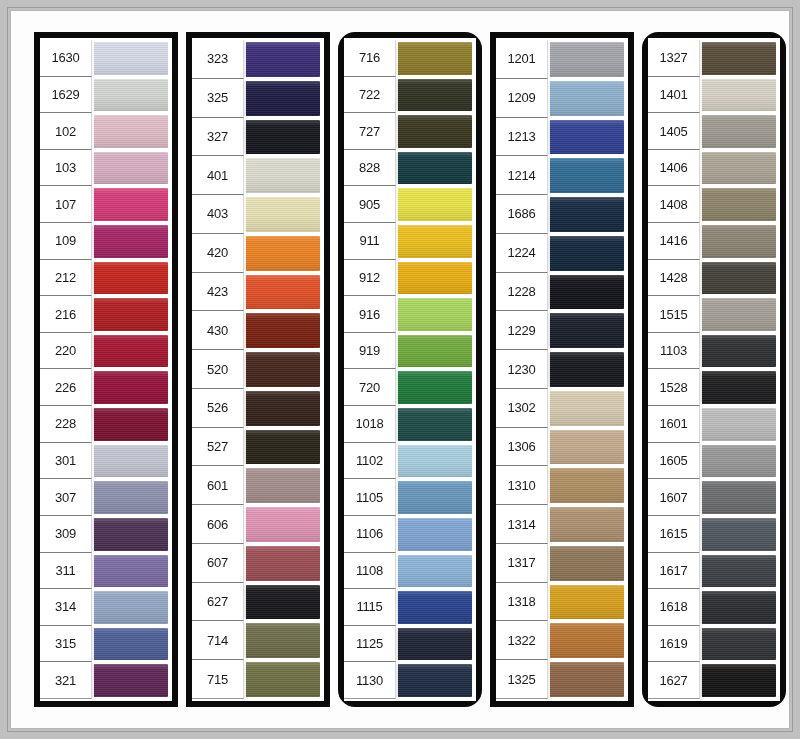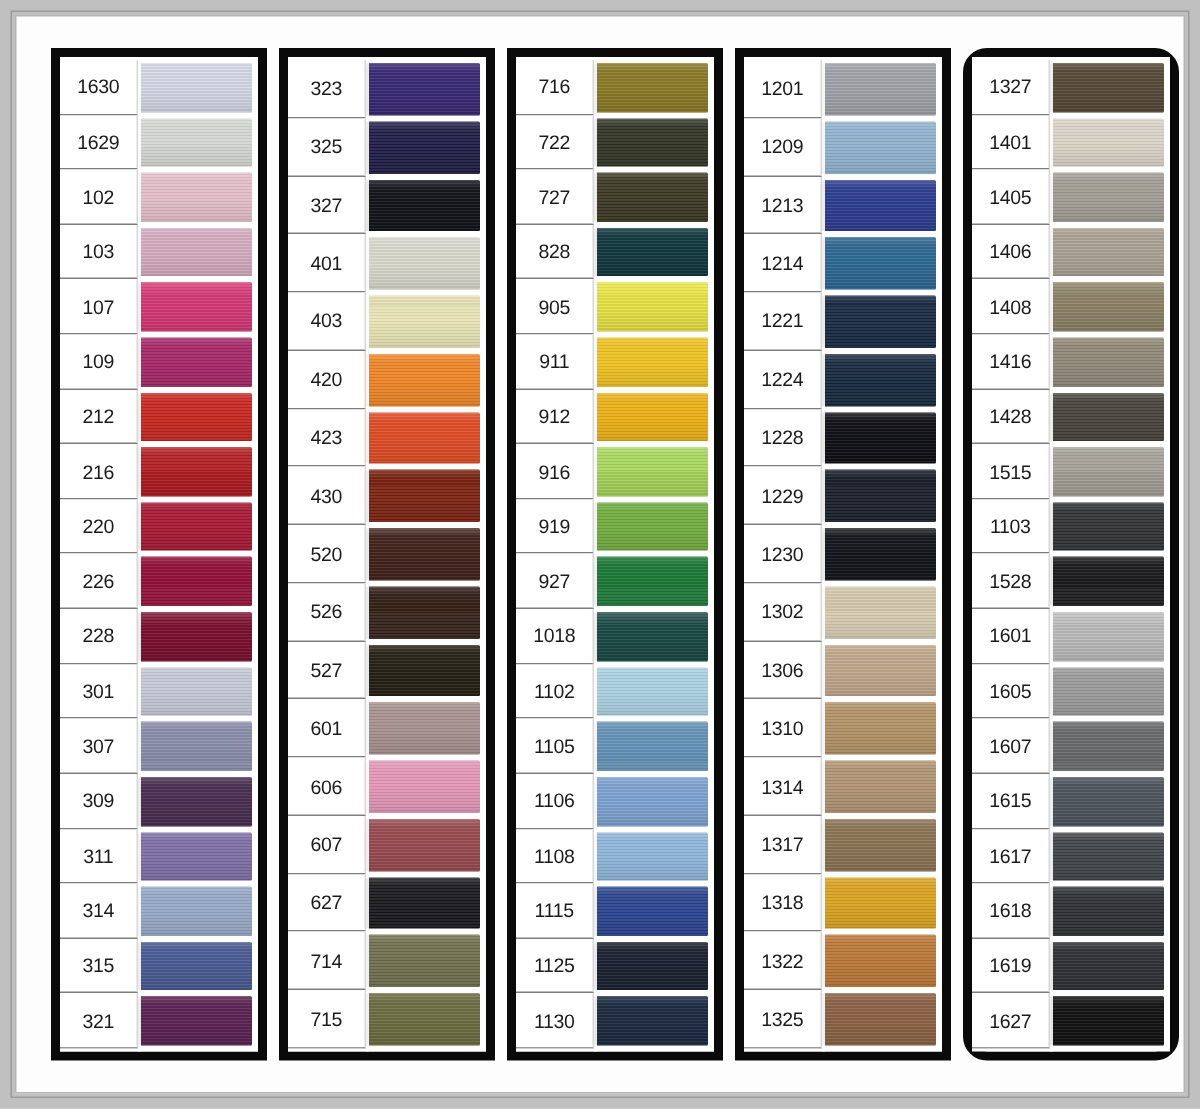--- a/index.html
+++ b/index.html
@@ -342,21 +342,21 @@
             </div>
             <div class="row">
               <div class="label-cell">715</div>
               <div class="swatch-cell">
                 <div class="swatch" style="background: rgb(109, 111, 66);"></div>
               </div>
             </div>
           </div>
           <div class="col-spine"></div>
         </div>
-        <div class="column" style="border-color: rgb(10, 10, 10);">
+        <div class="column" style="border-color: rgb(10, 10, 10); border-radius: 17px;">
           <div class="col-inner">
             <div class="row">
               <div class="label-cell">716</div>
               <div class="swatch-cell">
                 <div class="swatch" style="background: rgb(141, 124, 41);"></div>
               </div>
             </div>
             <div class="row">
               <div class="label-cell">722</div>
               <div class="swatch-cell">
@@ -399,21 +399,21 @@
                 <div class="swatch" style="background: rgb(167, 214, 92);"></div>
               </div>
             </div>
             <div class="row">
               <div class="label-cell">919</div>
               <div class="swatch-cell">
                 <div class="swatch" style="background: rgb(111, 170, 60);"></div>
               </div>
             </div>
             <div class="row">
-              <div class="label-cell">927</div>
+              <div class="label-cell">720</div>
               <div class="swatch-cell">
                 <div class="swatch" style="background: rgb(29, 122, 57);"></div>
               </div>
             </div>
             <div class="row">
               <div class="label-cell">1018</div>
               <div class="swatch-cell">
                 <div class="swatch" style="background: rgb(27, 74, 70);"></div>
               </div>
             </div>
@@ -482,21 +482,21 @@
                 <div class="swatch" style="background: rgb(47, 63, 147);"></div>
               </div>
             </div>
             <div class="row">
               <div class="label-cell">1214</div>
               <div class="swatch-cell">
                 <div class="swatch" style="background: rgb(47, 106, 148);"></div>
               </div>
             </div>
             <div class="row">
-              <div class="label-cell">1221</div>
+              <div class="label-cell">1686</div>
               <div class="swatch-cell">
                 <div class="swatch" style="background: rgb(20, 39, 63);"></div>
               </div>
             </div>
             <div class="row">
               <div class="label-cell">1224</div>
               <div class="swatch-cell">
                 <div class="swatch" style="background: rgb(17, 37, 58);"></div>
               </div>
             </div>

